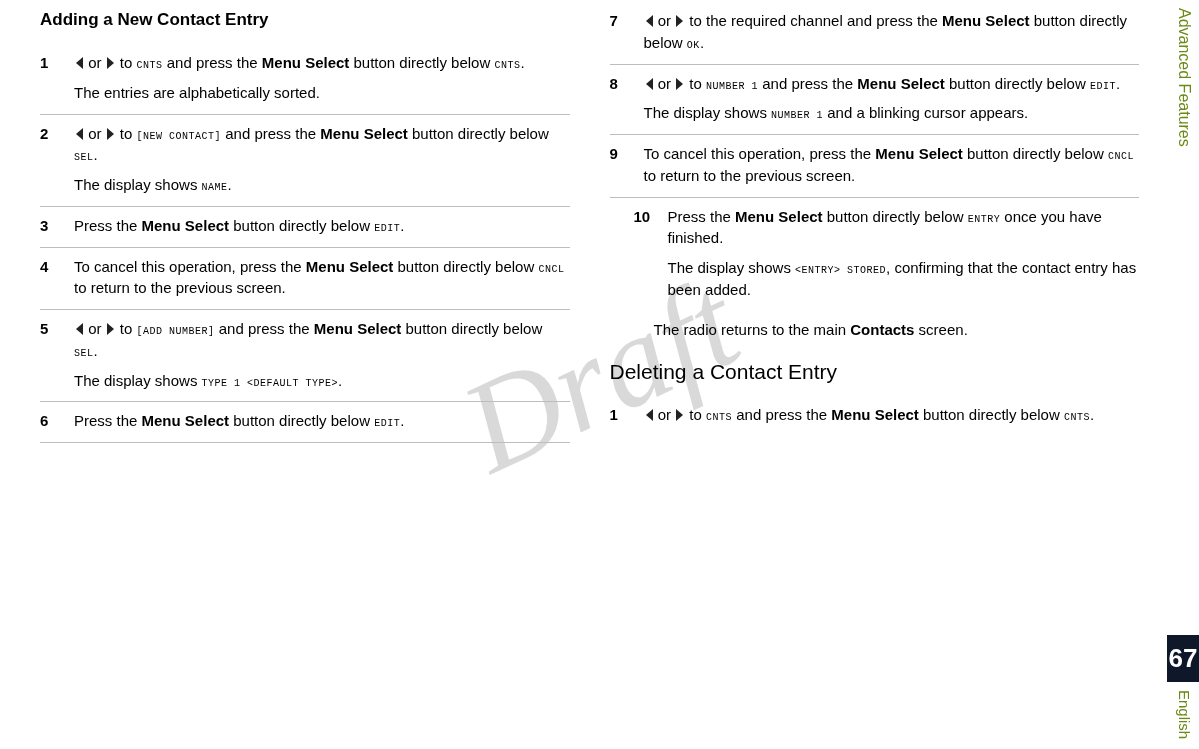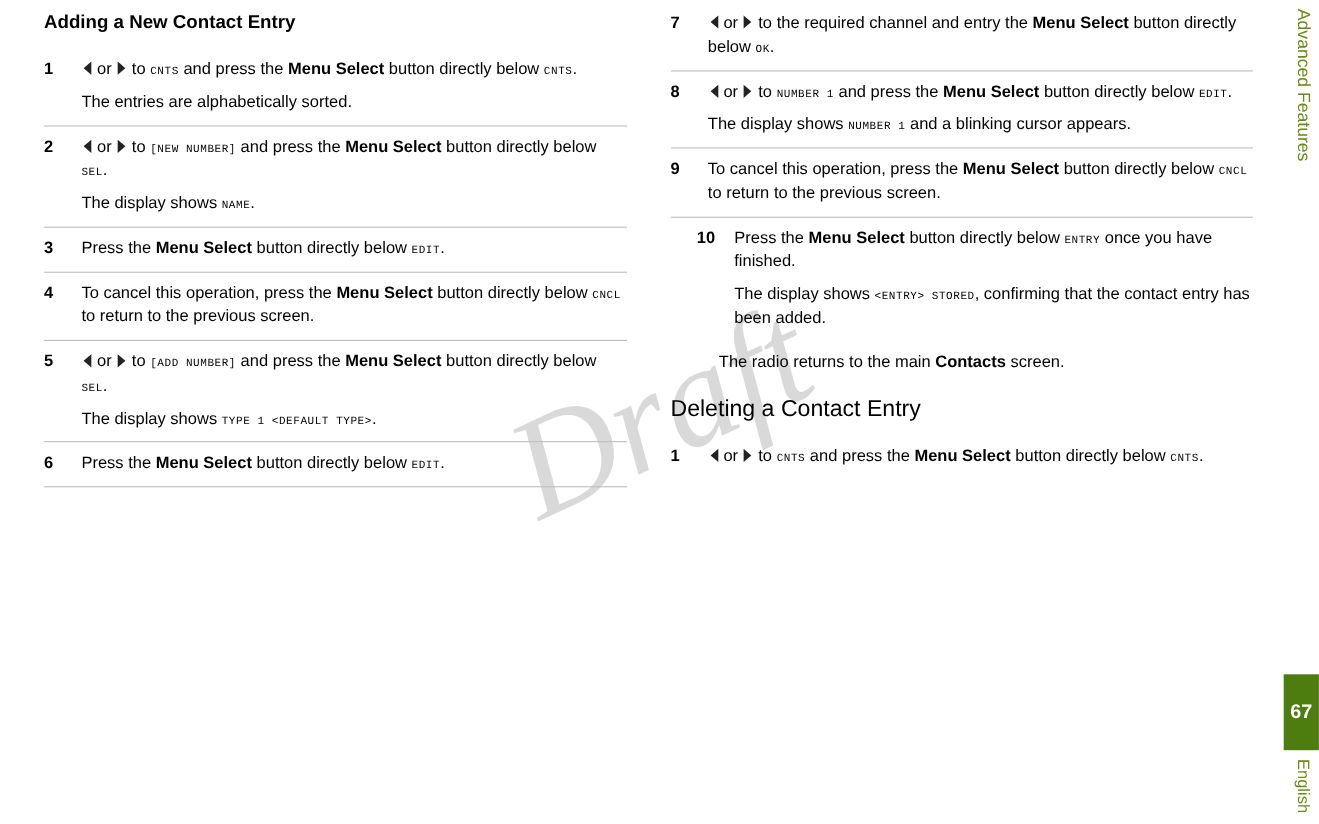--- a/index.html
+++ b/index.html
@@ -53,26 +53,26 @@
     writing-mode: vertical-rl;
     text-orientation: mixed;
     color: #6a8a17;
     font-size: 16px;
     padding: 8px 6px 0 0;
     flex: 0 0 auto;
     text-align: left;
   }
   .sidebar-spacer { flex: 1 1 auto; }
   .pagenum-box {
-    background: #4d7c0f;
+    background: #0f172a;
     color: #fff;
     font-weight: bold;
-    font-size: 18px;
+    font-size: 26px;
     text-align: center;
-    padding: 24px 0;
+    padding: 8px 0;
   }
   .langlabel {
     writing-mode: vertical-rl;
     color: #6a8a17;
     font-size: 15px;
     padding: 8px 6px 10px 0;
     text-align: left;
   }
 
   h2.section-title {
@@ -142,21 +142,21 @@
     </div>
 
     <div class="step">
       <div class="stepnum">2</div>
       <div class="stepbody">
         <p>
           <span class="nav-icon"><svg width="10" height="14">
                 <polygon points="9,1 2,7 9,13" fill="#222"></polygon>
               </svg></span><span> or </span><span class="nav-icon"><svg width="10" height="14">
                 <polygon points="1,1 8,7 1,13" fill="#222"></polygon>
-              </svg></span><span> to </span><span class="mono">[NEW NUMBER]</span><span> and press the </span><b>Menu Select</b><span> button directly below </span><span class="mono">SEL</span><span>.</span>
+              </svg></span><span> to </span><span class="mono">[NEW CONTACT]</span><span> and press the </span><b>Menu Select</b><span> button directly below </span><span class="mono">SEL</span><span>.</span>
         </p>
         <p class="result-line">
           <span>The display shows </span><span class="mono">NAME</span><span>.</span>
         </p>
       </div>
     </div>
 
     <div class="step">
       <div class="stepnum">3</div>
       <div class="stepbody">
@@ -204,21 +204,21 @@
   <div class="col" style="padding-right:30px;">
 
     <div class="step" style="padding-top:0;">
       <div class="stepnum">7</div>
       <div class="stepbody">
         <p>
           <span class="nav-icon"><svg width="10" height="14">
                 <polygon points="9,1 2,7 9,13" fill="#222"></polygon>
               </svg></span><span> or </span><span class="nav-icon"><svg width="10" height="14">
                 <polygon points="1,1 8,7 1,13" fill="#222"></polygon>
-              </svg></span><span> to the required channel and entry the </span><b>Menu Select</b><span> button directly below </span><span class="mono">OK</span><span>.</span>
+              </svg></span><span> to the required channel and press the </span><b>Menu Select</b><span> button directly below </span><span class="mono">OK</span><span>.</span>
         </p>
       </div>
     </div>
 
     <div class="step">
       <div class="stepnum">8</div>
       <div class="stepbody">
         <p>
           <span class="nav-icon"><svg width="10" height="14">
                 <polygon points="9,1 2,7 9,13" fill="#222"></polygon>

